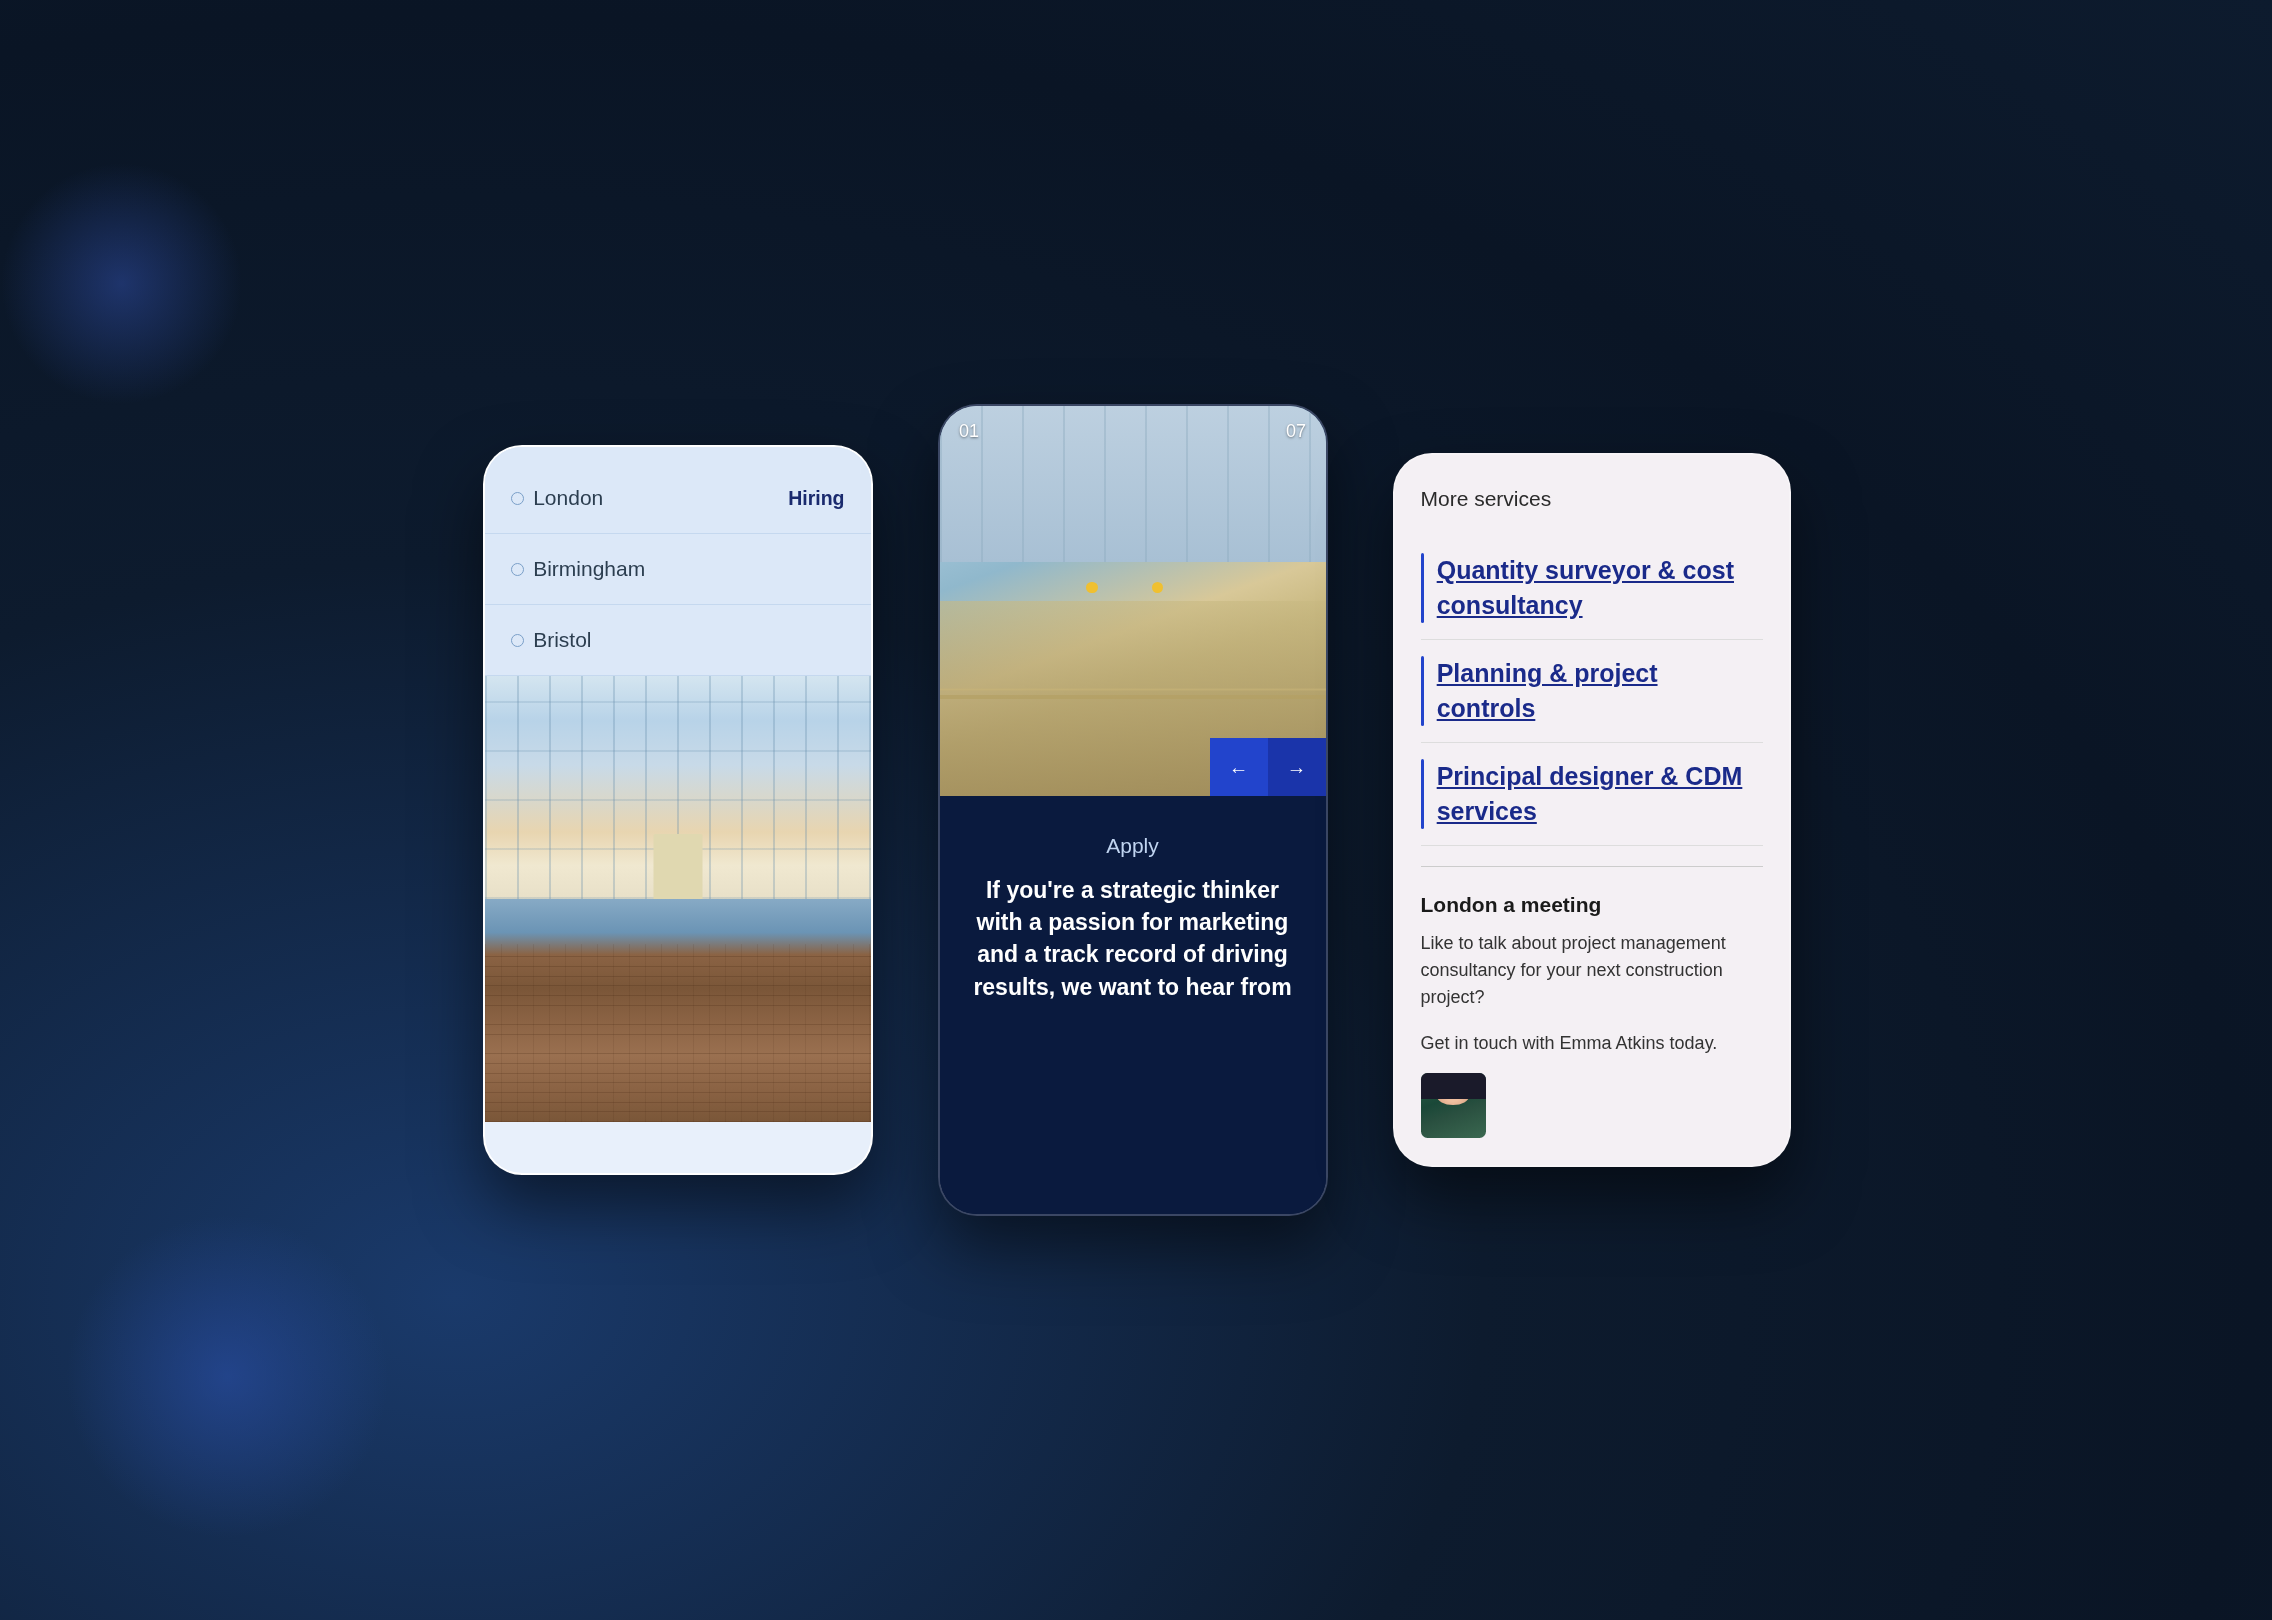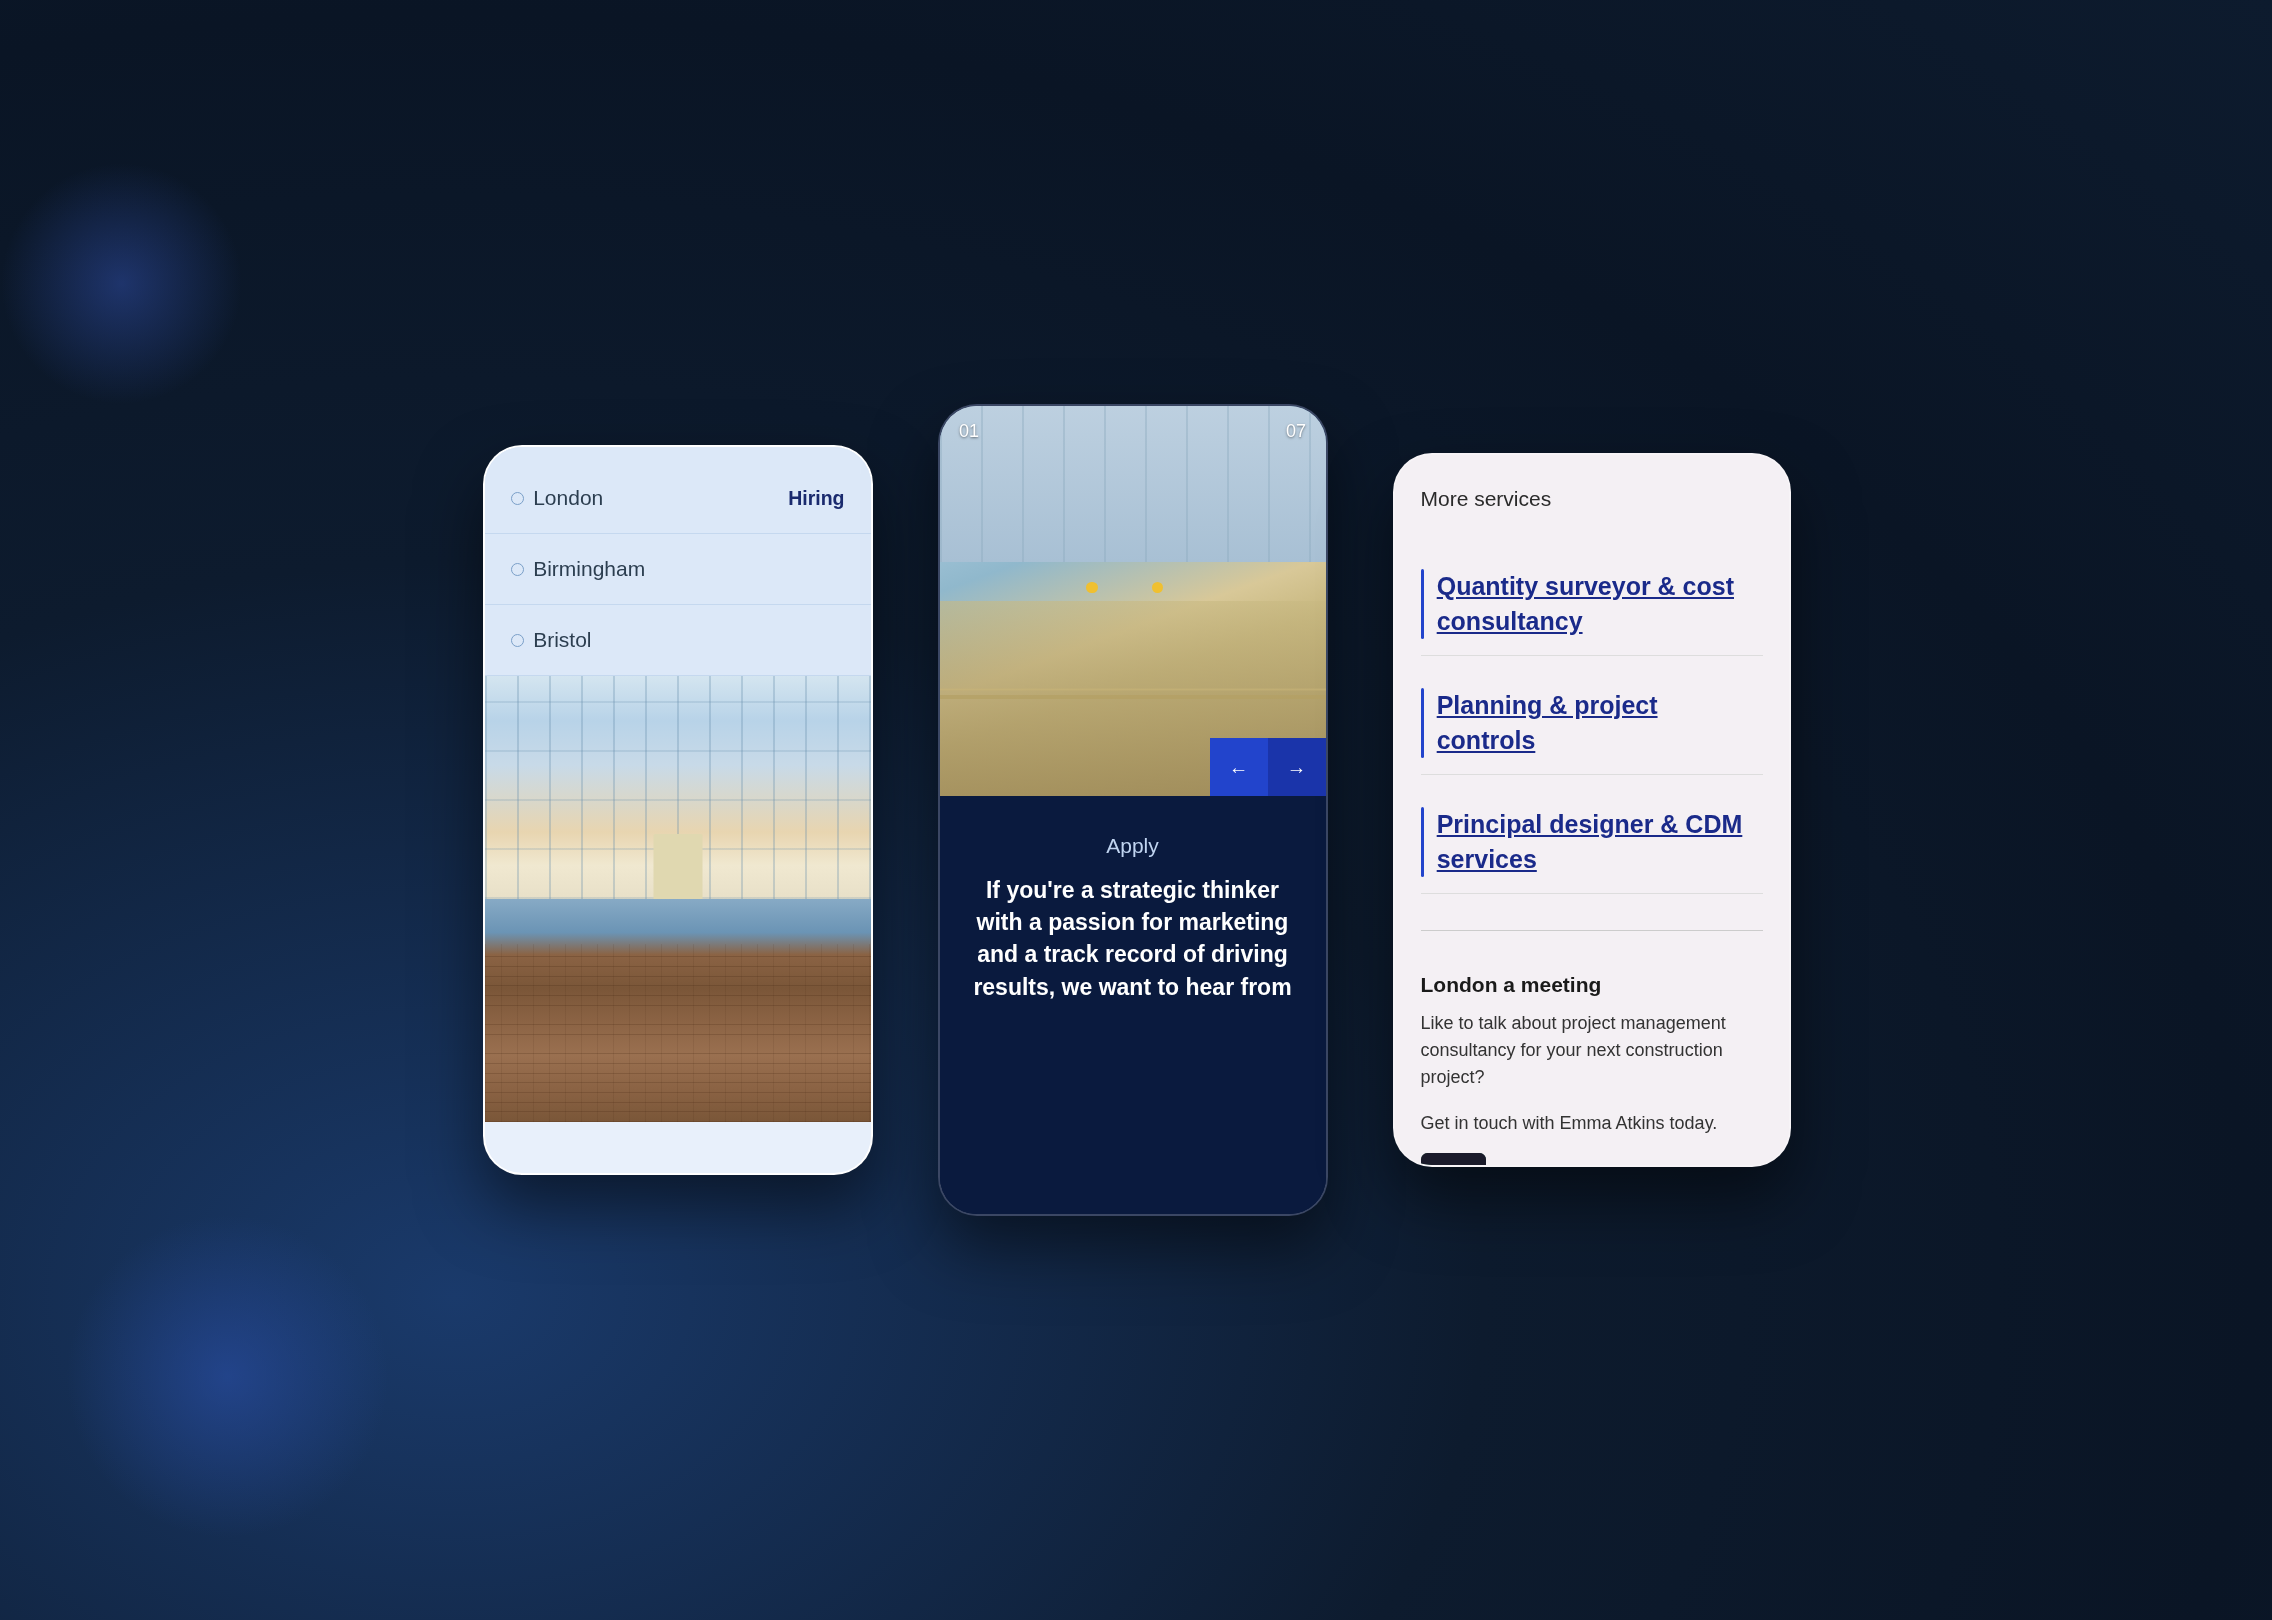--- a/index.html
+++ b/index.html
@@ -317,21 +317,21 @@
       border-color: rgba(255,255,255,0.3);
     }
 
     .phone-3-inner {
       width: 100%;
       height: 100%;
       background: #f4f0f4;
       padding: 32px 26px 26px;
       display: flex;
       flex-direction: column;
-      gap: 16px;
+      gap: 0;
     }
 
     .more-services-title {
       font-size: 21px;
       color: #2a2a2a;
       font-weight: 500;
       margin-bottom: 26px;
     }
 
     .service-link {

